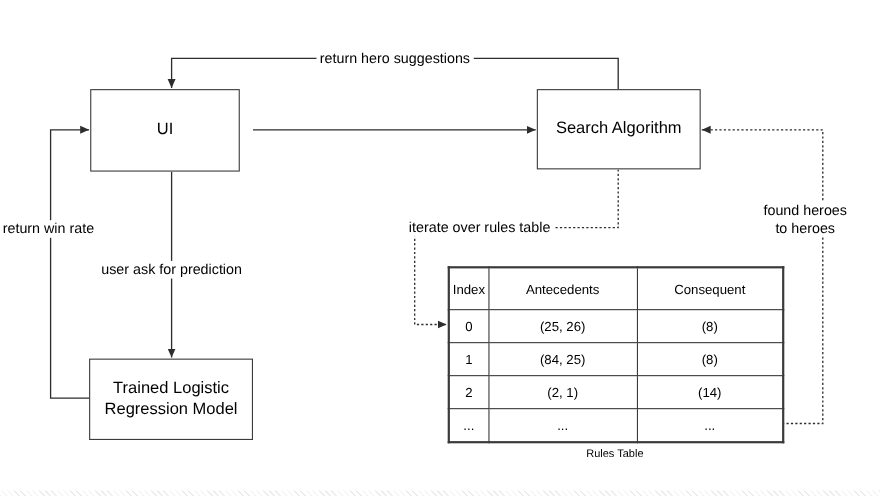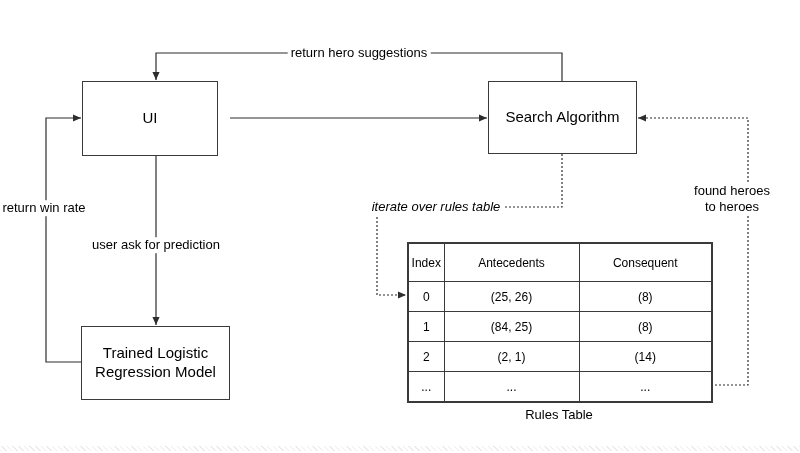--- a/index.html
+++ b/index.html
@@ -56,21 +56,21 @@
     font-size: 13px;
     line-height: 1.2;
     padding: 0 3px;
     white-space: nowrap;
     text-align: center;
   }
   #lbl-hero   { left: 359px; top: 53px; }
   #lbl-reco   { left: 369px; top: 118px; }
   #lbl-pred   { left: 156px; top: 245px; }
   #lbl-win    { left: 44px;  top: 208px; }
-  #lbl-iter   { left: 436px; top: 207px; font-style: italic; }
+  #lbl-iter   { left: 436px; top: 207px; }
   #lbl-found  { left: 713px; top: 199px; margin-left: 19px; }
   table.rules {
     position: absolute;
     left: 407px;
     top: 242px;
     border-collapse: collapse;
     border: 2px solid #3a3a3a;
     background: #ffffff;
     font-size: 12px;
   }
@@ -85,21 +85,21 @@
   table.rules td { height: 29px; }
   .col-index { width: 36px; }
   .col-ante  { width: 135px; }
   .col-cons  { width: 133px; }
   .table-caption {
     position: absolute;
     left: 407px;
     top: 407px;
     width: 304px;
     text-align: center;
-    font-size: 13px;
+    font-size: 10px;
   }
   .bottom-hatch {
     position: absolute;
     left: 0;
     top: 446px;
     width: 800px;
     height: 5px;
     background: repeating-linear-gradient(
       45deg,
       #e7e7e7 0px, #e7e7e7 1px,

